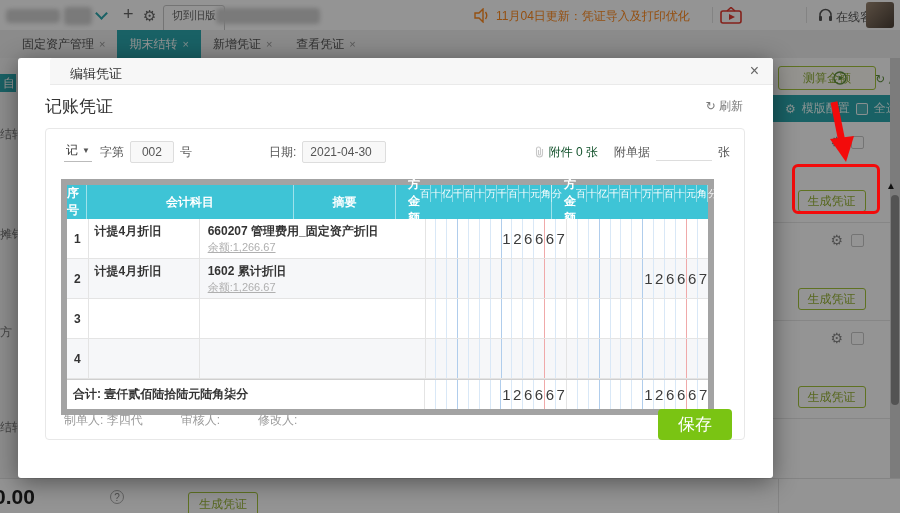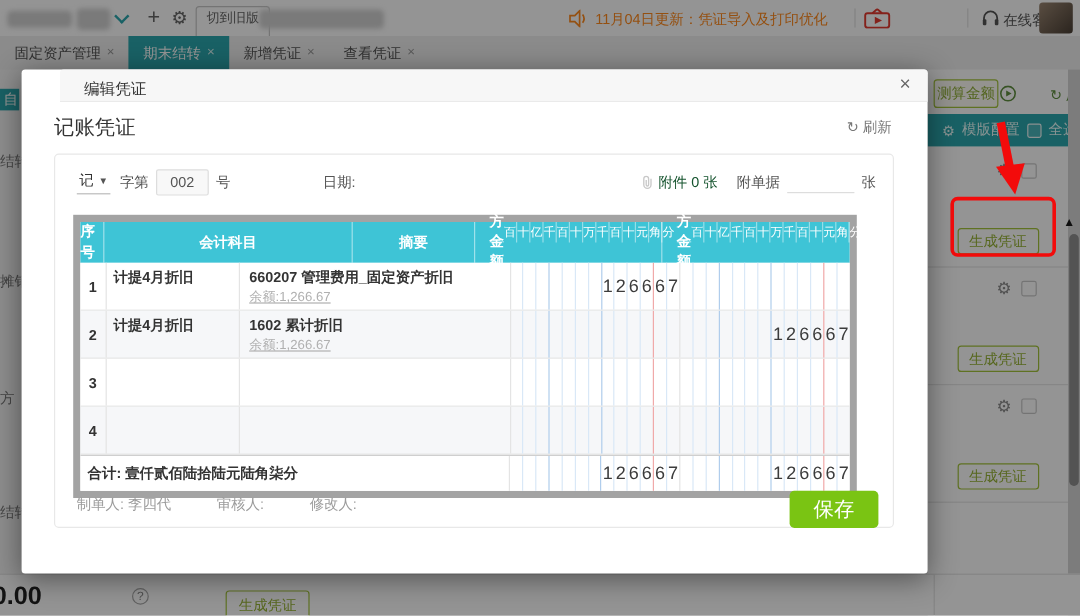--- a/index.html
+++ b/index.html
@@ -11,32 +11,32 @@
   .topbar { position:absolute; left:0; top:0; width:900px; height:30px; background:#fff; z-index:1; }
   .blur-blob { position:absolute; background:#d2d2d2; border-radius:4px; filter:blur(2px); }
   .chev { position:absolute; width:9px; height:9px; border-right:2px solid var(--teal); border-bottom:2px solid var(--teal); transform:rotate(45deg); }
   .tb-ic { position:absolute; color:#666; font-size:15px; line-height:15px; cursor:pointer; }
   .switch-btn { position:absolute; left:163px; top:5px; height:35px; padding:0 8px; border:1px solid #c9c9c9; border-radius:3px; font-size:11px; color:#666; line-height:18px; background:#fff; }
   .notice { position:absolute; left:496px; top:8px; font-size:12px; color:var(--orange); white-space:nowrap; }
   .vdiv { position:absolute; top:7px; width:1px; height:16px; background:#e2e2e2; }
   .svc { position:absolute; left:836px; top:9px; font-size:12px; color:#555; white-space:nowrap; }
   .avatar { position:absolute; left:866px; top:2px; width:28px; height:26px; border-radius:3px; background:linear-gradient(135deg,#9b8672,#4a3f35); }
 
-  .tabbar { position:absolute; left:0; top:30px; width:900px; height:28px; background:#efefef; z-index:1; display:flex; align-items:stretch; padding-left:0; }
+  .tabbar { position:absolute; left:0; top:30px; width:900px; height:28px; background:#efefef; z-index:1; display:flex; align-items:stretch; padding-left:10px; }
   .tab { display:flex; align-items:center; gap:5px; padding:0 12px; font-size:12px; color:#555; cursor:pointer; }
   .tab .x { color:#999; font-size:11px; }
   .tab.active { background:var(--teal); color:#fff; }
   .tab.active .x { color:#d8f3f2; }
 
   .frag { position:absolute; left:0; width:18px; overflow:hidden; font-size:12px; color:#777; white-space:nowrap; z-index:1; }
   .frag.teal { background:var(--teal); color:#fff; width:16px; height:18px; line-height:18px; padding-left:3px; }
 
   .side-panel { position:absolute; left:773px; top:58px; width:117px; height:455px; background:#fff; z-index:1; }
   .sp-toolbar { position:absolute; left:0; top:4px; width:117px; height:30px; }
-  .measure-btn { position:absolute; left:5px; top:4px; height:24px; padding:0 2px; border:1px solid var(--olive); color:#8fae37; border-radius:3px; font-size:12px; line-height:22px; background:#fffef6; white-space:nowrap; }
+  .measure-btn { position:absolute; left:5px; top:4px; height:24px; padding:0 24px; border:1px solid var(--olive); color:#8fae37; border-radius:3px; font-size:12px; line-height:22px; background:#fffef6; white-space:nowrap; }
   .sp-link { position:absolute; top:9px; font-size:12px; color:#5f8f3e; white-space:nowrap; }
   .teal-bar { position:absolute; left:0; top:37px; width:127px; height:27px; background:var(--teal); color:#e8fbfa; font-size:12px; display:flex; align-items:center; gap:6px; padding-left:12px; }
   .wcheck { width:12px; height:12px; border:1px solid rgba(255,255,255,.9); background:rgba(255,255,255,.15); border-radius:2px; }
   .cards { position:absolute; left:0; top:67px; width:117px; }
   .card { height:98px; border-bottom:1px solid #e7e7e7; position:relative; }
   .card .meta { position:absolute; right:26px; top:10px; display:flex; align-items:center; gap:8px; }
   .gear { color:#8a8a8a; font-size:14px; line-height:14px; cursor:pointer; }
   .gcheck { width:13px; height:13px; border:1px solid #c9c9c9; background:#fff; border-radius:2px; }
   .gen-btn { position:absolute; left:50%; transform:translateX(-50%); bottom:10px; height:22px; padding:0 9px; border:1px solid var(--olive); color:#97b336; background:#fff; border-radius:3px; font-size:12px; line-height:20px; white-space:nowrap; }
 
@@ -236,20 +236,21 @@
           <span class="word-sel">
             <span>记</span>
               <span class="caret">▼</span>
           </span>
           <span style="margin-left:8px;">字第</span>
           <span class="f-input" style="width:44px;margin-left:6px;">002</span>
           <span style="margin-left:6px;">号</span>
         </div>
         <div class="f-item" style="left:205px;">
           <span>日期:</span>
+          <span class="f-input" style="width:84px;margin-left:6px;justify-content:flex-start;padding-left:7px;">2021-04-30</span>
         </div>
         <div class="f-item" style="right:0;">
           <span class="attach">
             <svg width="11" height="12" viewBox="0 0 11 12">
               <path d="M8.5 3 v5 a3 3 0 0 1 -6 0 v-5 a2 2 0 0 1 4 0 v5 a1 1 0 0 1 -2 0 v-4" fill="none" stroke="#c8c8c8" stroke-width="1.1"></path>
             </svg>
             <span>附件 0 张</span>
           </span>
           <span style="margin-left:16px;">附单据</span>
           <span class="u-input"></span>

